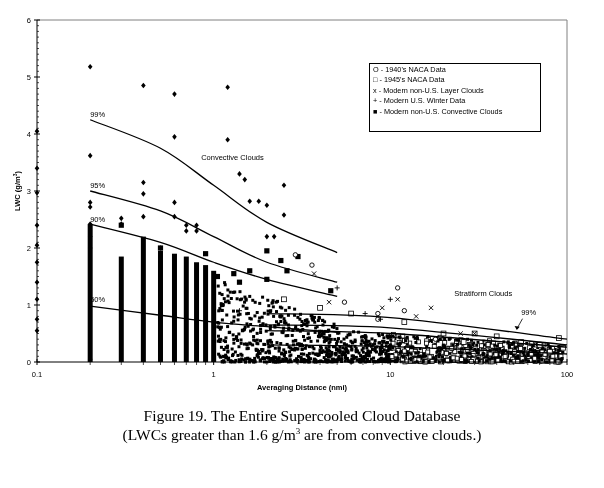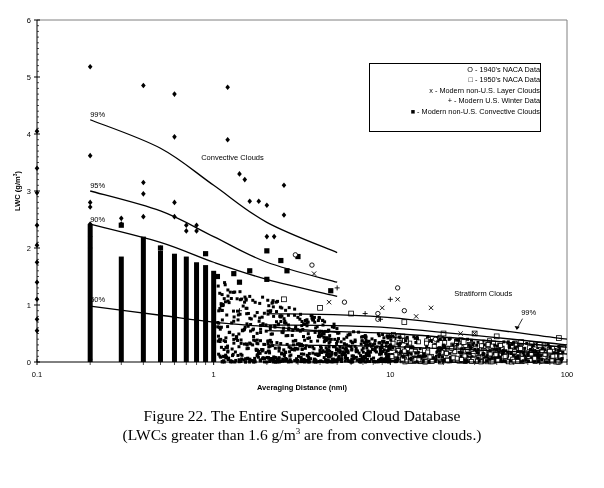--- a/index.html
+++ b/index.html
@@ -2,21 +2,21 @@
 <html><head>
 <meta charset="utf-8">
 <style>
   html,body{margin:0;padding:0;background:#fff;}
   body{width:604px;height:488px;position:relative;overflow:hidden;font-family:"Liberation Sans",sans-serif;}
   #chart{position:absolute;left:0;top:0;}
   .caption{position:absolute;left:0;width:604px;top:406px;text-align:center;font-family:"Liberation Serif",serif;font-size:15.5px;line-height:19px;color:#000;}
   .caption div{white-space:nowrap;}
   sup{font-size:9px;vertical-align:6px;line-height:0;}
   .legend{position:absolute;left:369px;top:63px;width:172px;height:69px;border:1px solid #000;background:#fff;font-size:7.3px;line-height:10.4px;padding:1px 0 0 3px;box-sizing:border-box;}
-  .legend div{white-space:nowrap;text-align:right;}
+  .legend div{white-space:nowrap;}
 </style>
 </head>
 <body>
 
 <svg id="chart" width="604" height="400" xmlns="http://www.w3.org/2000/svg">
   <rect x="0" y="0" width="604" height="400" fill="#fff"></rect>
 
   <rect x="5" y="9" width="582" height="1" fill="#fff"></rect>
   <g id="plot-frame">
       <polyline points="37,20 567,20 567,362" fill="none" stroke="#808080" stroke-width="1"></polyline>
@@ -1649,22 +1649,22 @@
       <text x="90.1819659006367" y="222.35" font-size="7.5" fill="#000" font-family="Liberation Sans, sans-serif">90%</text>
       <text x="90.1819659006367" y="302.15" font-size="7.5" fill="#000" font-family="Liberation Sans, sans-serif">50%</text>
       <text x="521.1307418106499" y="315.26" font-size="7.5" fill="#000" font-family="Liberation Sans, sans-serif">99%</text>
       <line x1="522.5132181044288" y1="318.68" x2="516.8272573754812" y2="328.94" stroke="#000" stroke-width="0.8"></line>
       <polygon points="516.8272573754812,330.08 514.5814768009635,326.09000000000003 519.7228975687244,326.66" fill="#000"></polygon>
     </g>
 </svg>
 
 <div class="legend">
   <div>O - 1940's NACA Data</div>
-  <div>□ - 1950's NACA Data</div>
+  <div>□ - 1945's NACA Data</div>
   <div>x - Modern non-U.S. Layer Clouds</div>
   <div>+ - Modern U.S. Winter Data</div>
   <div>■ - Modern non-U.S. Convective Clouds</div>
 </div>
 
 <div class="caption">
-  <div>Figure 22.  The Entire Supercooled Cloud Database</div>
+  <div>Figure 19.  The Entire Supercooled Cloud Database</div>
   <div><span>(LWCs greater than 1.6 g/m</span><sup>3</sup><span> are from convective clouds.)</span></div>
 </div>
 
 </body></html>

